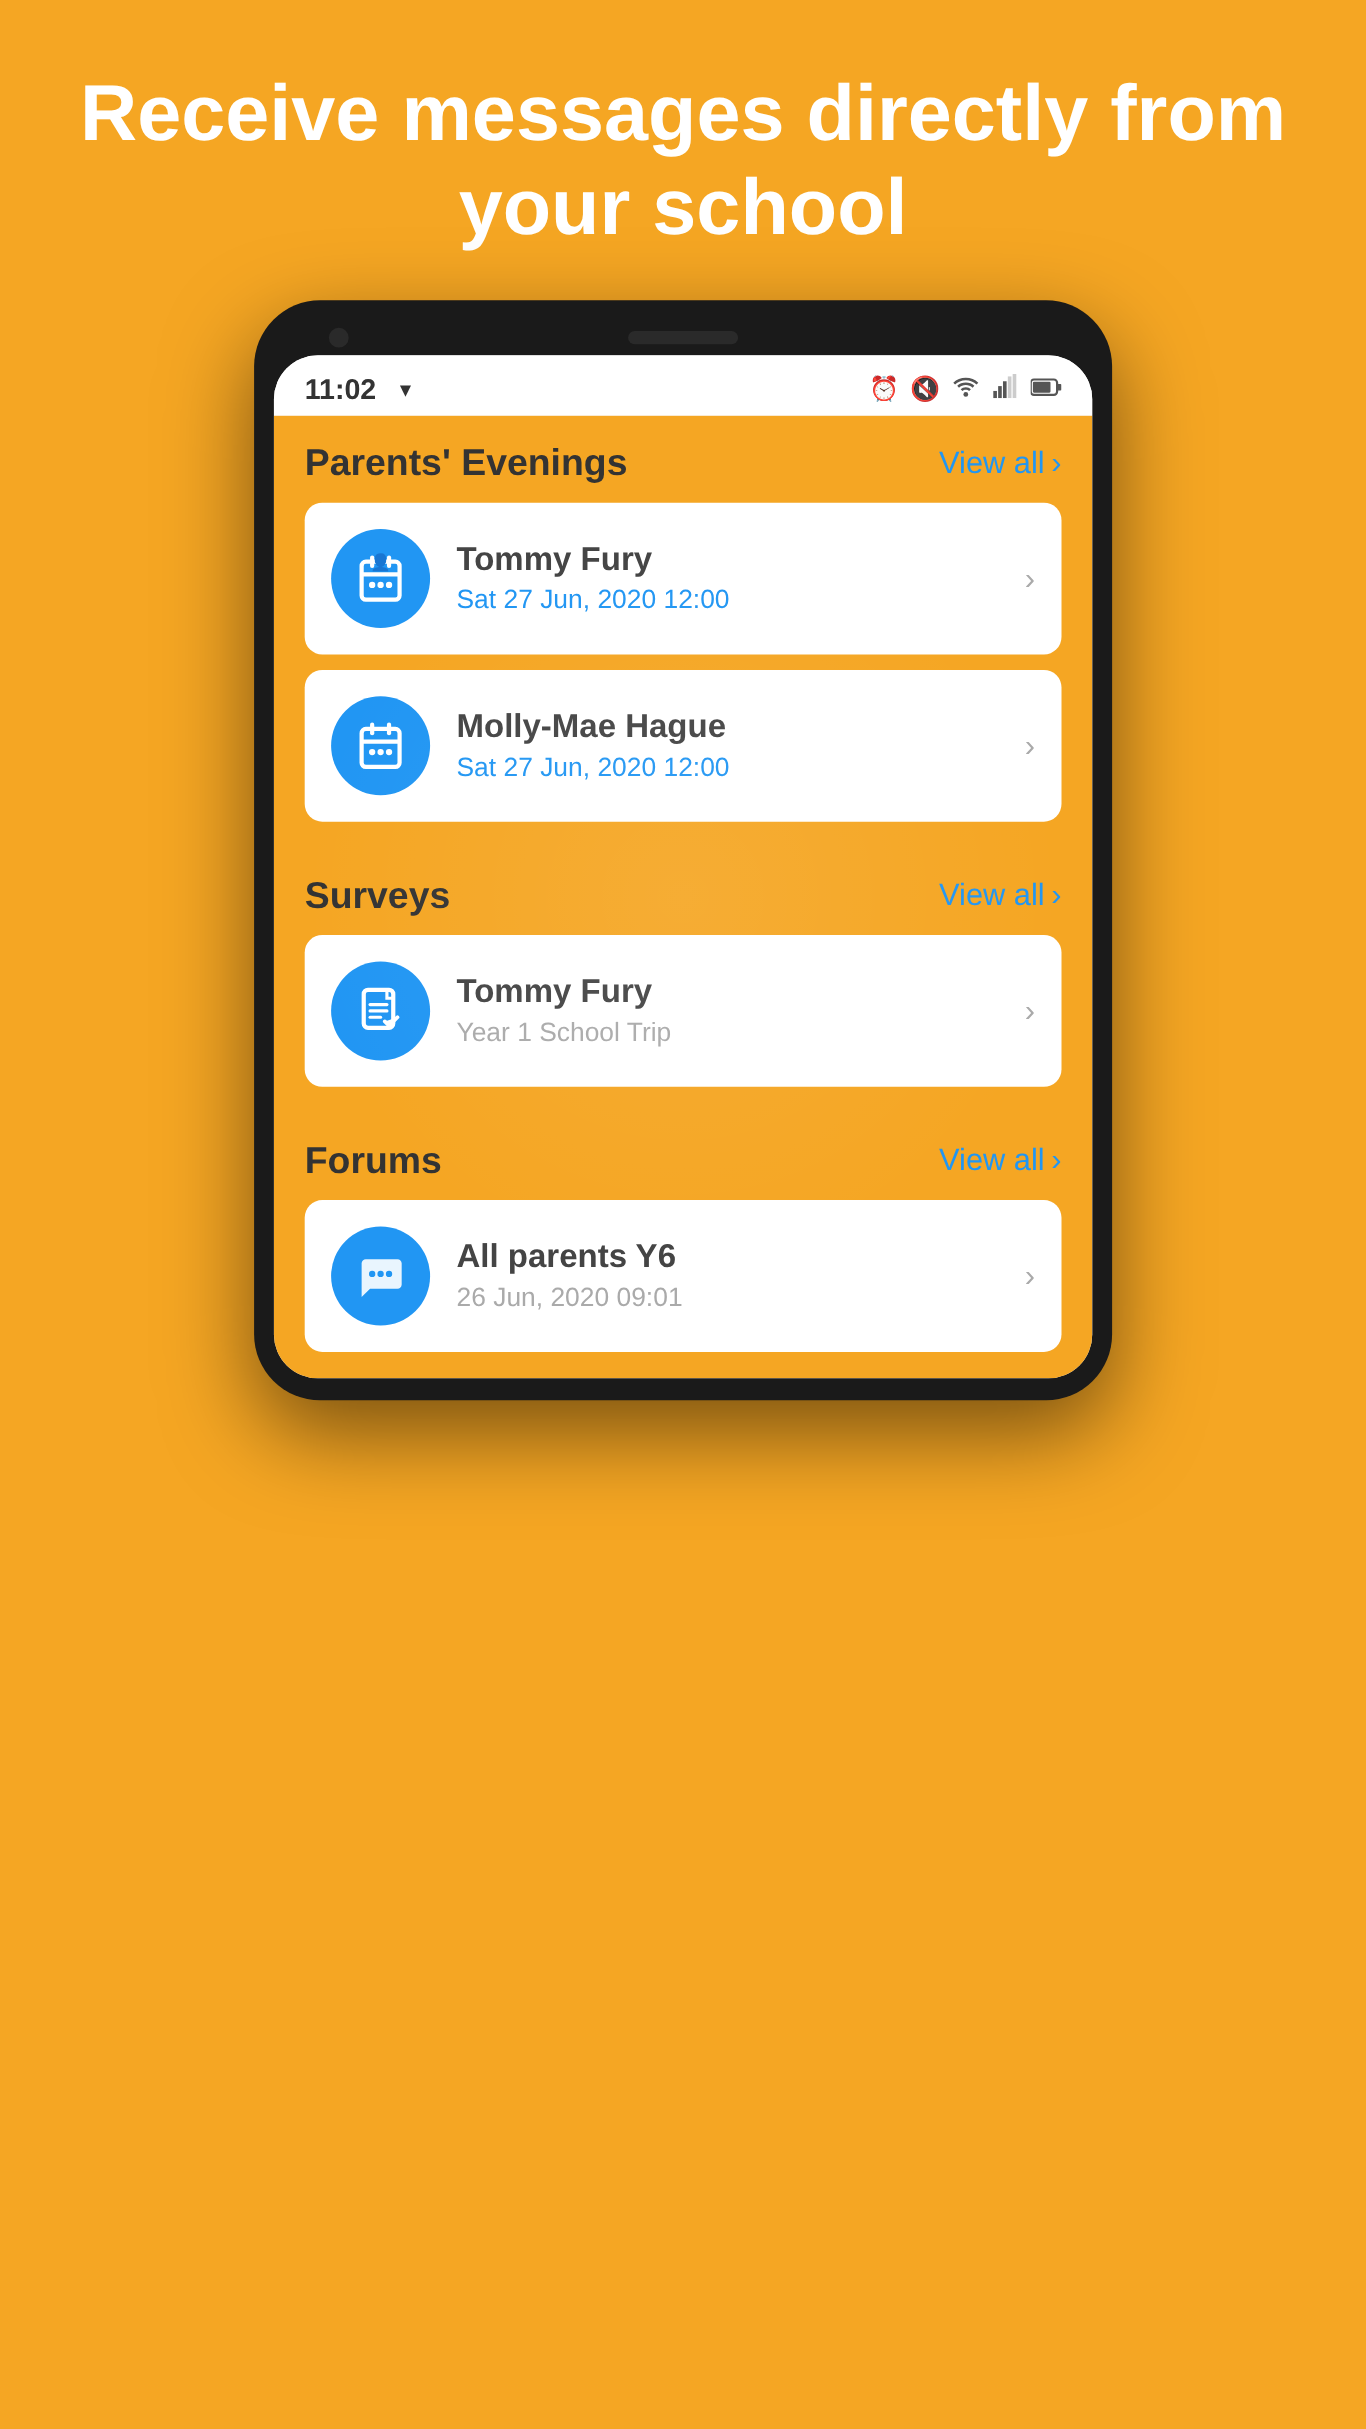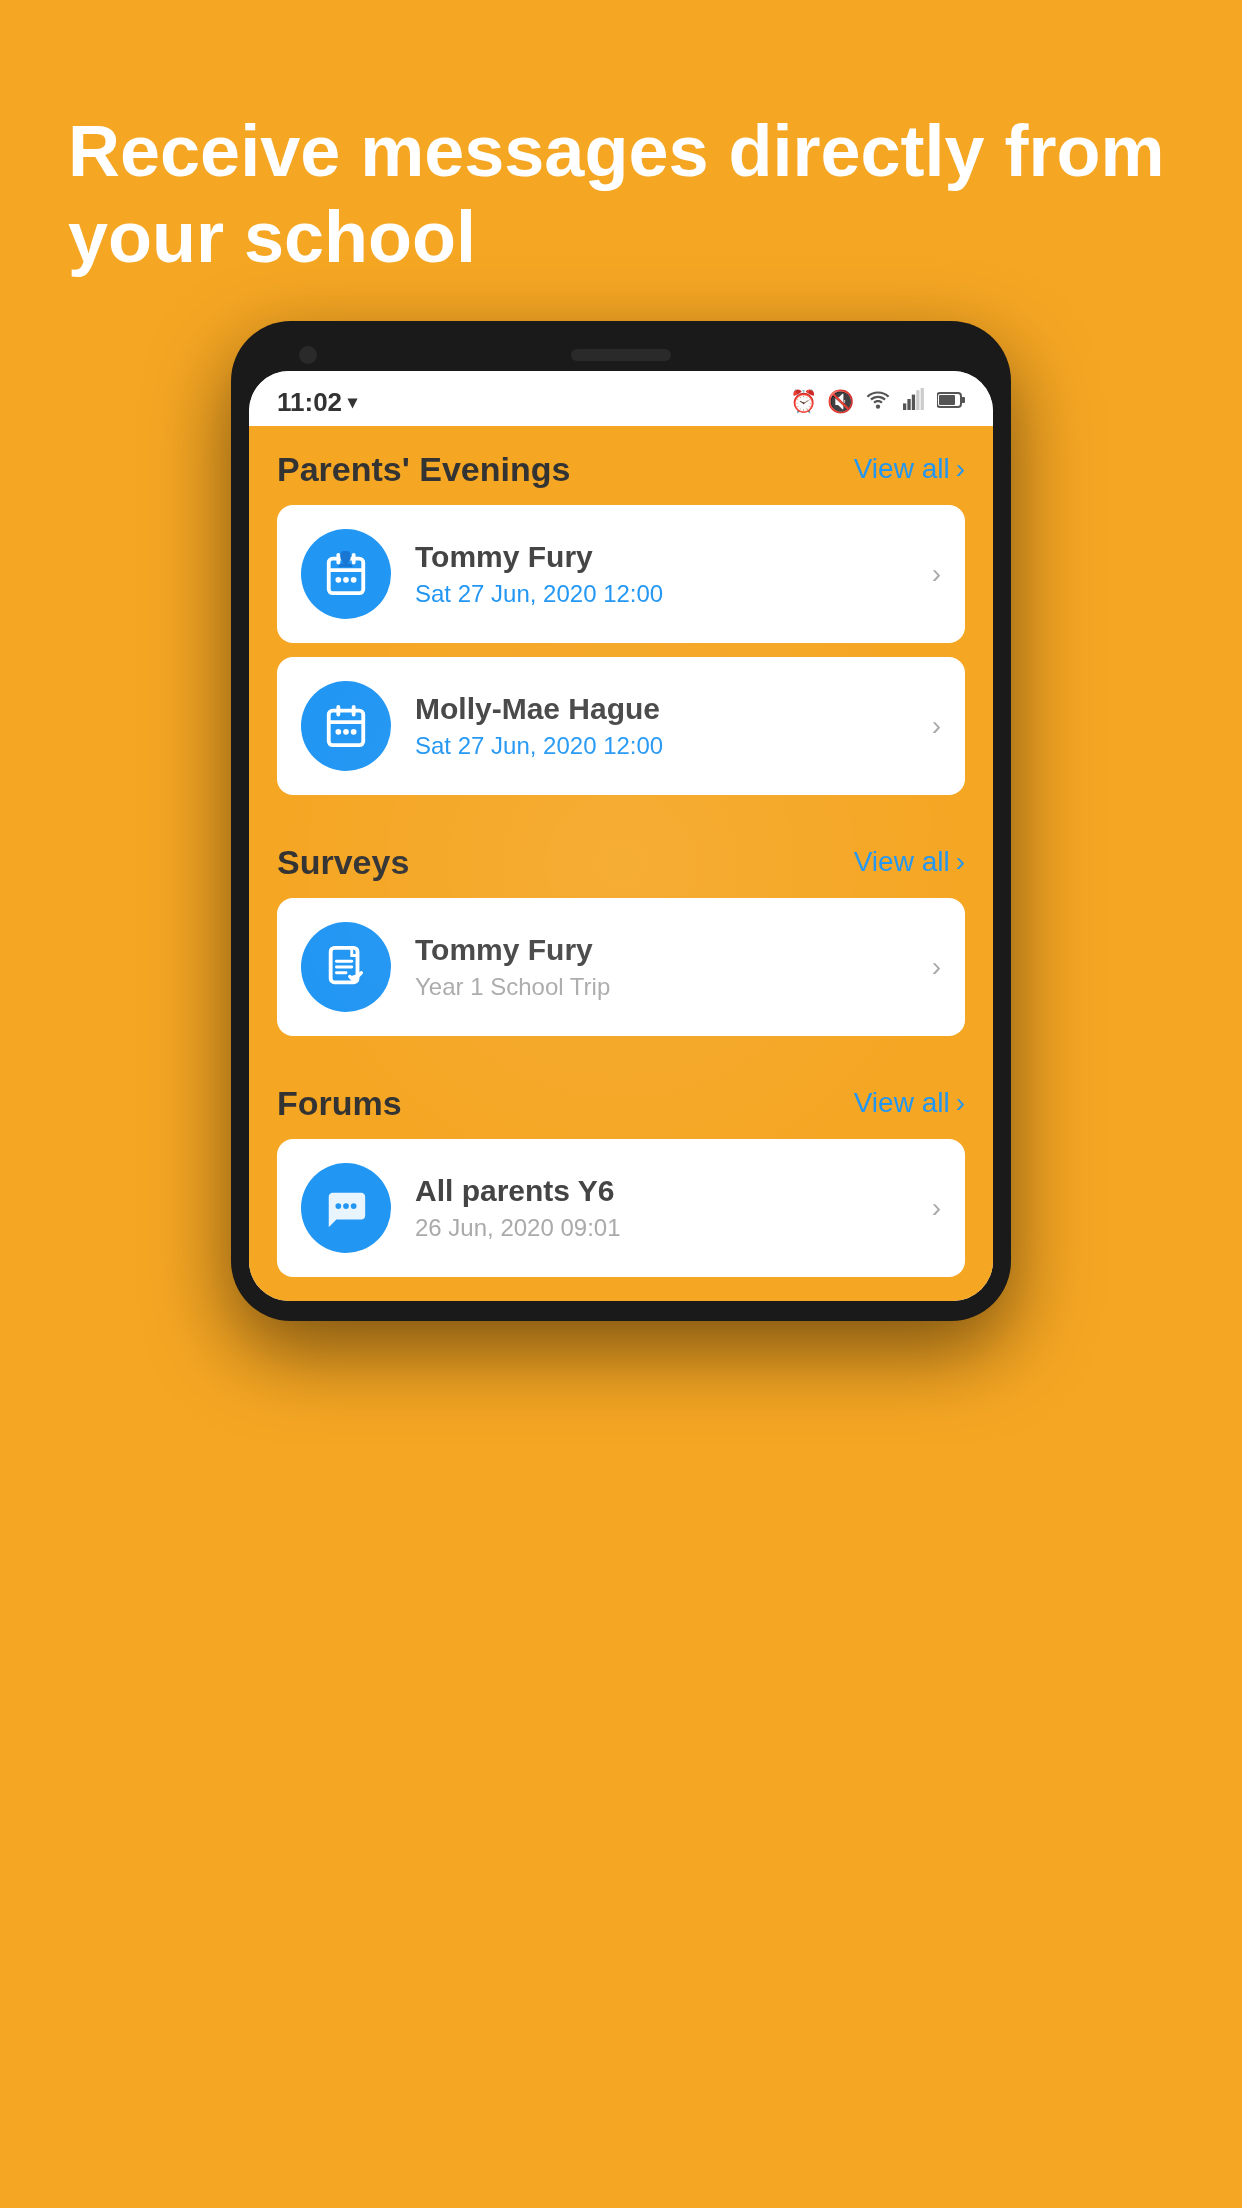--- a/index.html
+++ b/index.html
@@ -14,24 +14,23 @@
       align-items: center;
       overflow: hidden;
       position: relative;
     }
 
     
     .hero-text {
       color: #ffffff;
       font-size: 72px;
       font-weight: 700;
-      text-align: left;
+      text-align: center;
       padding: 60px 68px 40px;
       line-height: 1.2;
-      margin-top: 48px;
     }
 
     
     .phone-wrapper {
       width: 820px;
       flex: 1;
       display: flex;
       align-items: flex-start;
       justify-content: center;
       position: relative;
@@ -87,21 +86,21 @@
       justify-content: space-between;
       align-items: center;
     }
 
     .status-time {
       font-size: 26px;
       font-weight: 600;
       color: #333;
       display: flex;
       align-items: center;
-      gap: 6px;
+      gap: 22px;
     }
 
     .status-time-arrow {
       font-size: 18px;
       color: #333;
     }
 
     .status-icons {
       display: flex;
       align-items: center;

